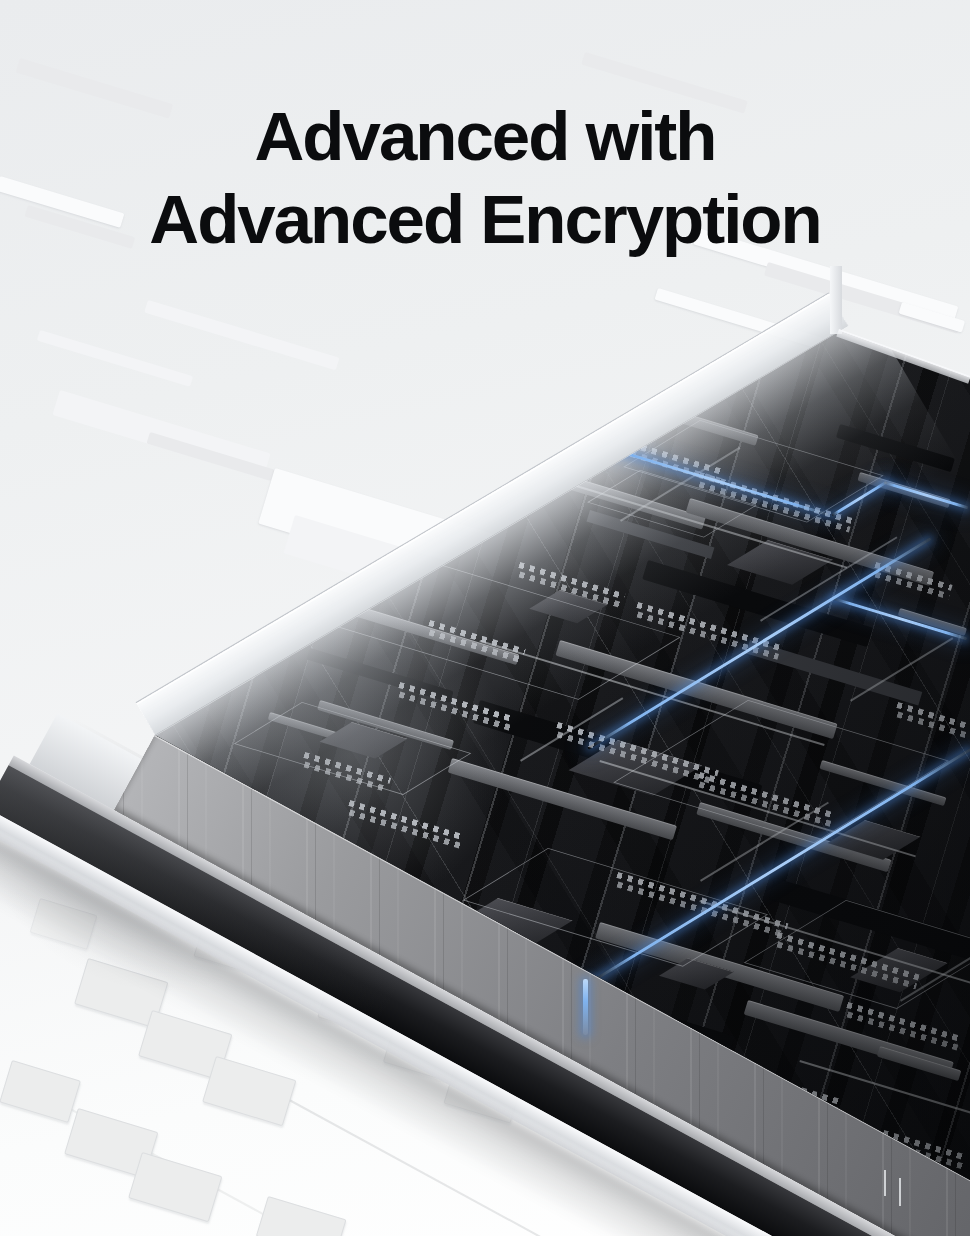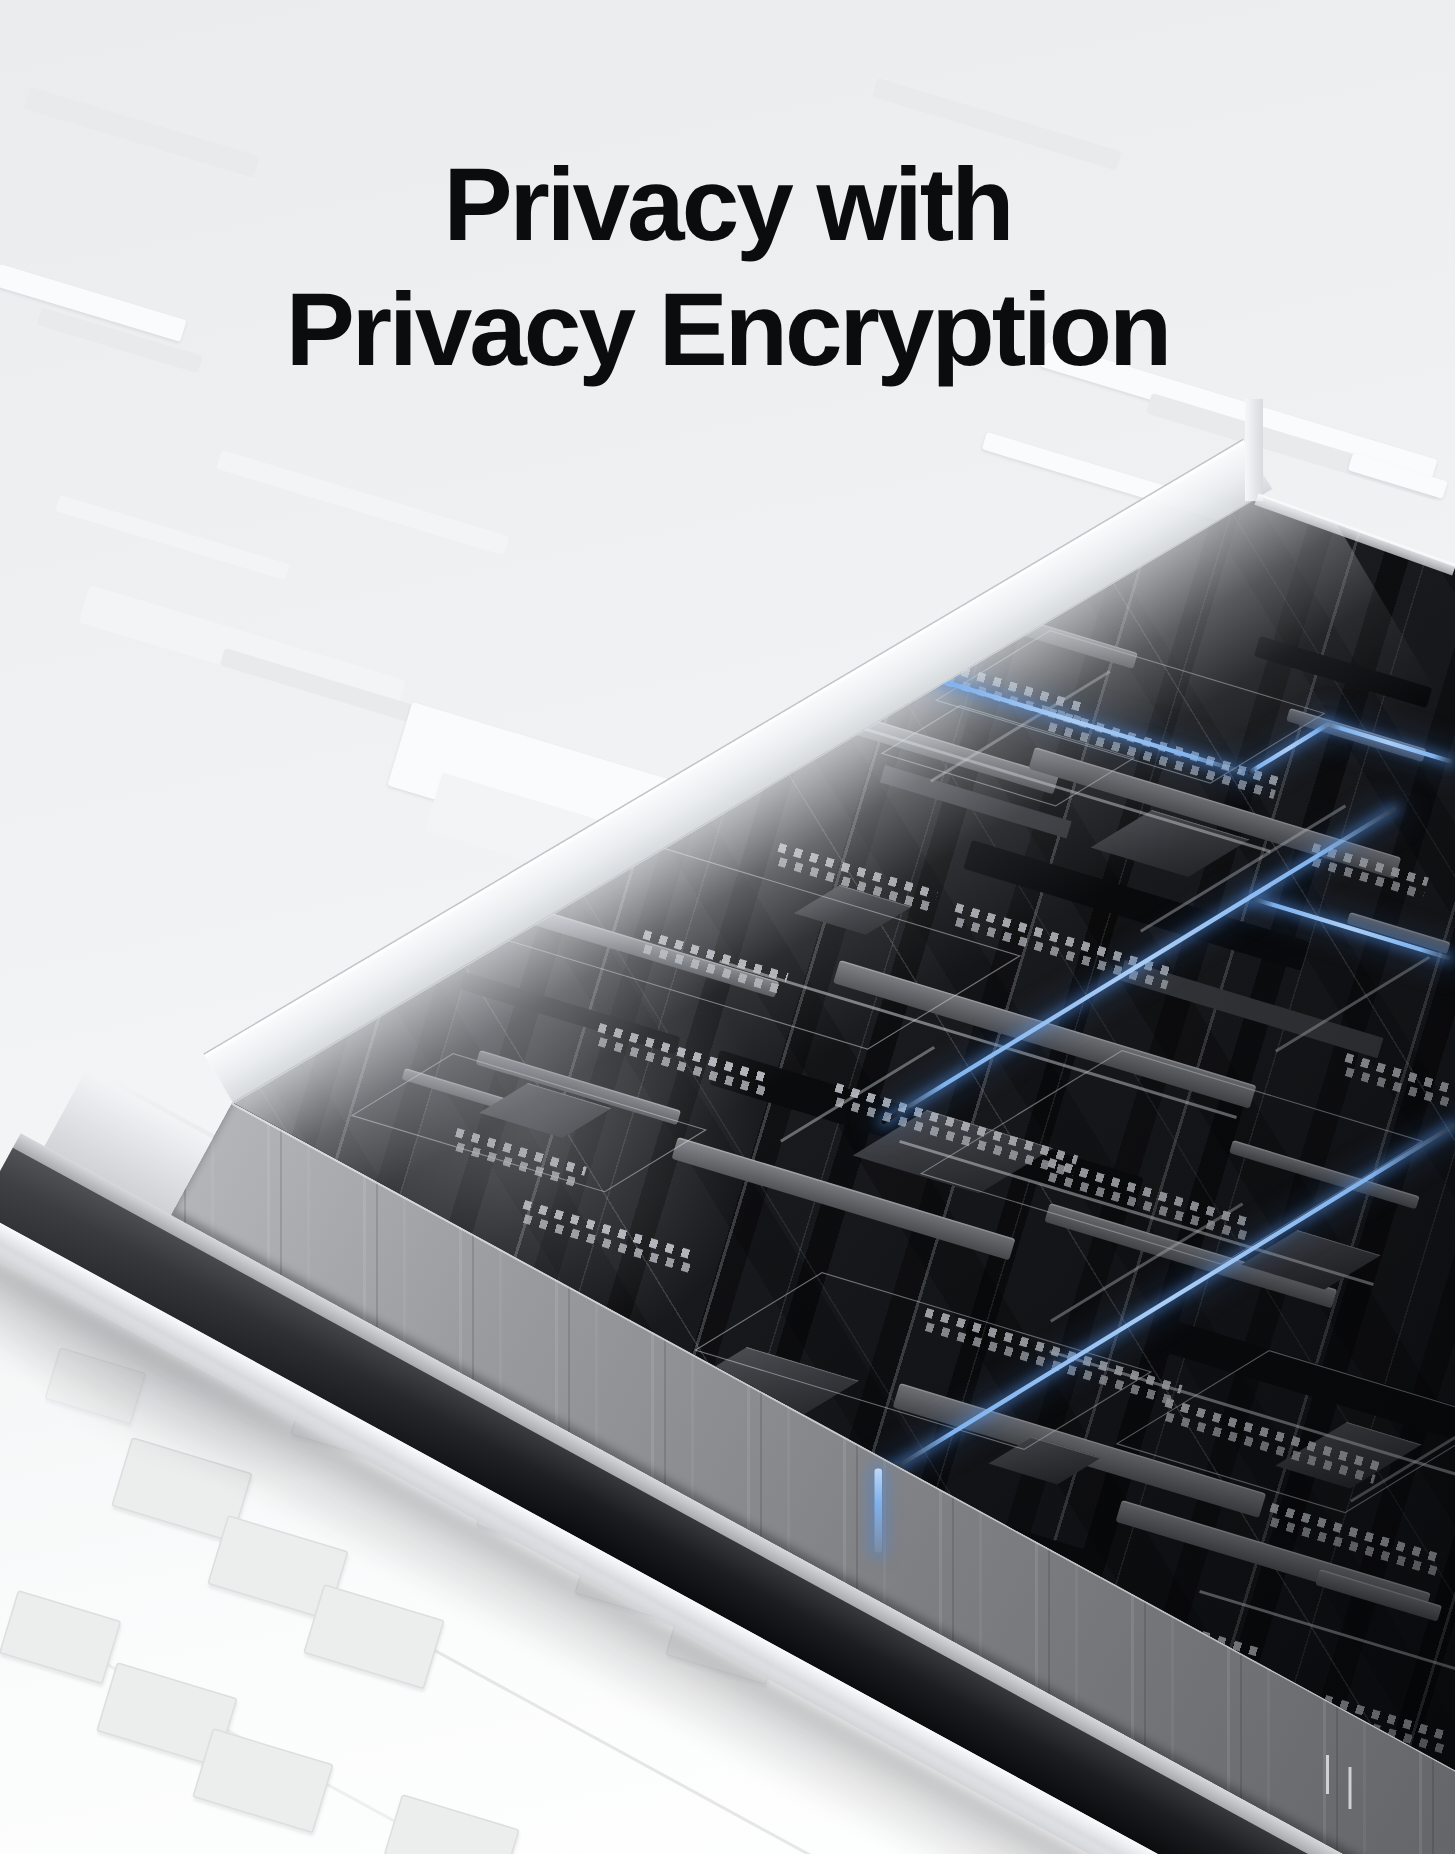--- a/index.html
+++ b/index.html
@@ -92,22 +92,22 @@
       background:linear-gradient(to right,#f5f7f9,#d7dade);}
   .cap-right{position:absolute;left:839px;top:329px;width:140px;height:8px;z-index:16;
       transform:rotate(19.7deg);transform-origin:0 0;
       background:linear-gradient(to bottom,rgba(250,251,253,0.92),rgba(224,227,231,0.7));}
 </style>
 </head>
 <body>
 
 <div class="scene">
 
-  <h1 class="headline"><span>Privacy with</span><br>
-    <span>Privacy Encryption</span></h1>
+  <h1 class="headline"><span>Advanced with</span><br>
+    <span>Advanced Encryption</span></h1>
 
   <div class="auto-deco">
     <div class="tr tr2" style="left:585px;top:52px;width:170px;height:13px"></div>
     <div class="tr tr2" style="left:20px;top:58px;width:160px;height:15px"></div>
     <div class="tr tr1" style="left:0px;top:176px;width:130px;height:15px"></div>
     <div class="tr tr2" style="left:28px;top:205px;width:112px;height:12px"></div>
     <div class="tr tr1" style="left:698px;top:228px;width:272px;height:17px"></div>
     <div class="tr tr2" style="left:768px;top:262px;width:202px;height:14px"></div>
     <div class="tr tr1" style="left:658px;top:288px;width:172px;height:12px"></div>
     <div class="tr tr1" style="left:902px;top:302px;width:66px;height:12px"></div>

